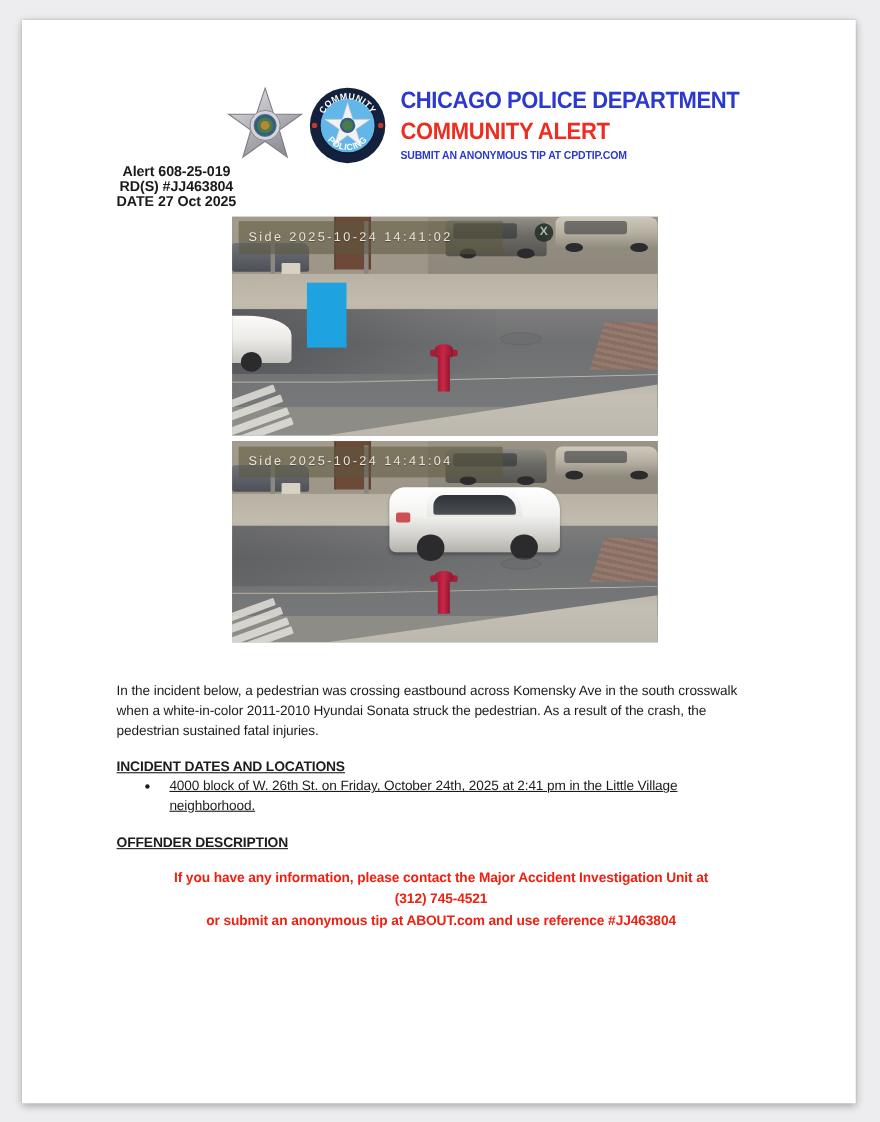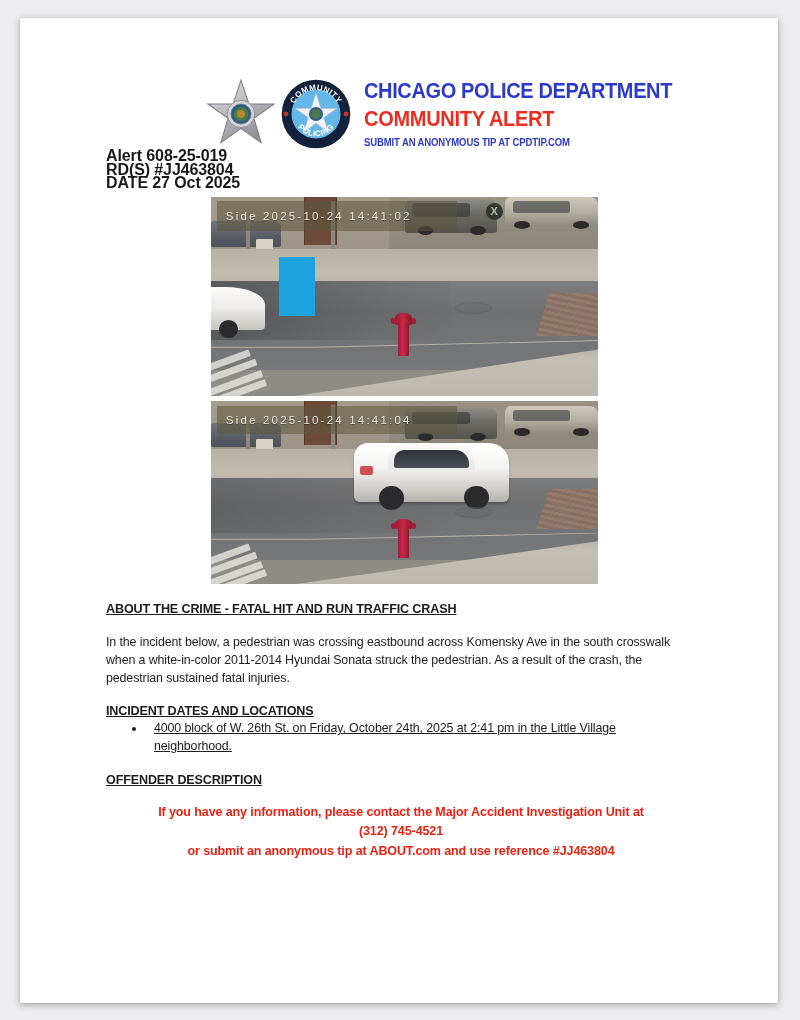--- a/index.html
+++ b/index.html
@@ -91,25 +91,26 @@
     margin-top: 7px;
     white-space: nowrap;
     font-family: "Liberation Sans Narrow", "Liberation Sans", sans-serif;
   }
 
   
   .meta {
     position: absolute;
     left: 86px;
     top: 131px;
-    font-size: 16px;
+    font-size: 13px;
     font-weight: bold;
     color: #1a1a1a;
     line-height: 13.6px;
     letter-spacing: -0.1px;
+    text-align: center;
   }
 
   
   .shot {
     position: absolute;
     left: 191px;
     width: 387px;
     overflow: hidden;
     background: #8d8c86;
   }
@@ -503,23 +504,22 @@
         <div class="hyd-cap"></div>
         <div class="hyd-body"></div>
       </div>
 
       <div class="ts">Side 2025-10-24 14:41:04</div>
     </div>
   </div>
 
   <div class="body-wrap">
 
-    <h2 class="sec">ABOUT THE CRIME - FATAL HIT AND RUN TRAFFIC CRASH</h2>
     <div class="gap"></div>
-    <p class="para">In the incident below, a pedestrian was crossing eastbound across Komensky Ave in the south crosswalk when a white-in-color 2011-2014 Hyundai Sonata struck the pedestrian. As a result of the crash, the pedestrian sustained fatal injuries.</p>
+    <p class="para">In the incident below, a pedestrian was crossing eastbound across Komensky Ave in the south crosswalk when a white-in-color 2011-2010 Hyundai Sonata struck the pedestrian. As a result of the crash, the pedestrian sustained fatal injuries.</p>
 
     <div class="gap"></div>
     <h2 class="sec">INCIDENT DATES AND LOCATIONS</h2>
     <ul class="bullets">
       <li>4000 block of W. 26th St. on Friday, October 24th, 2025 at 2:41 pm in the Little Village neighborhood.</li>
     </ul>
 
     <div class="gap"></div>
     <h2 class="sec">OFFENDER DESCRIPTION</h2>
 

